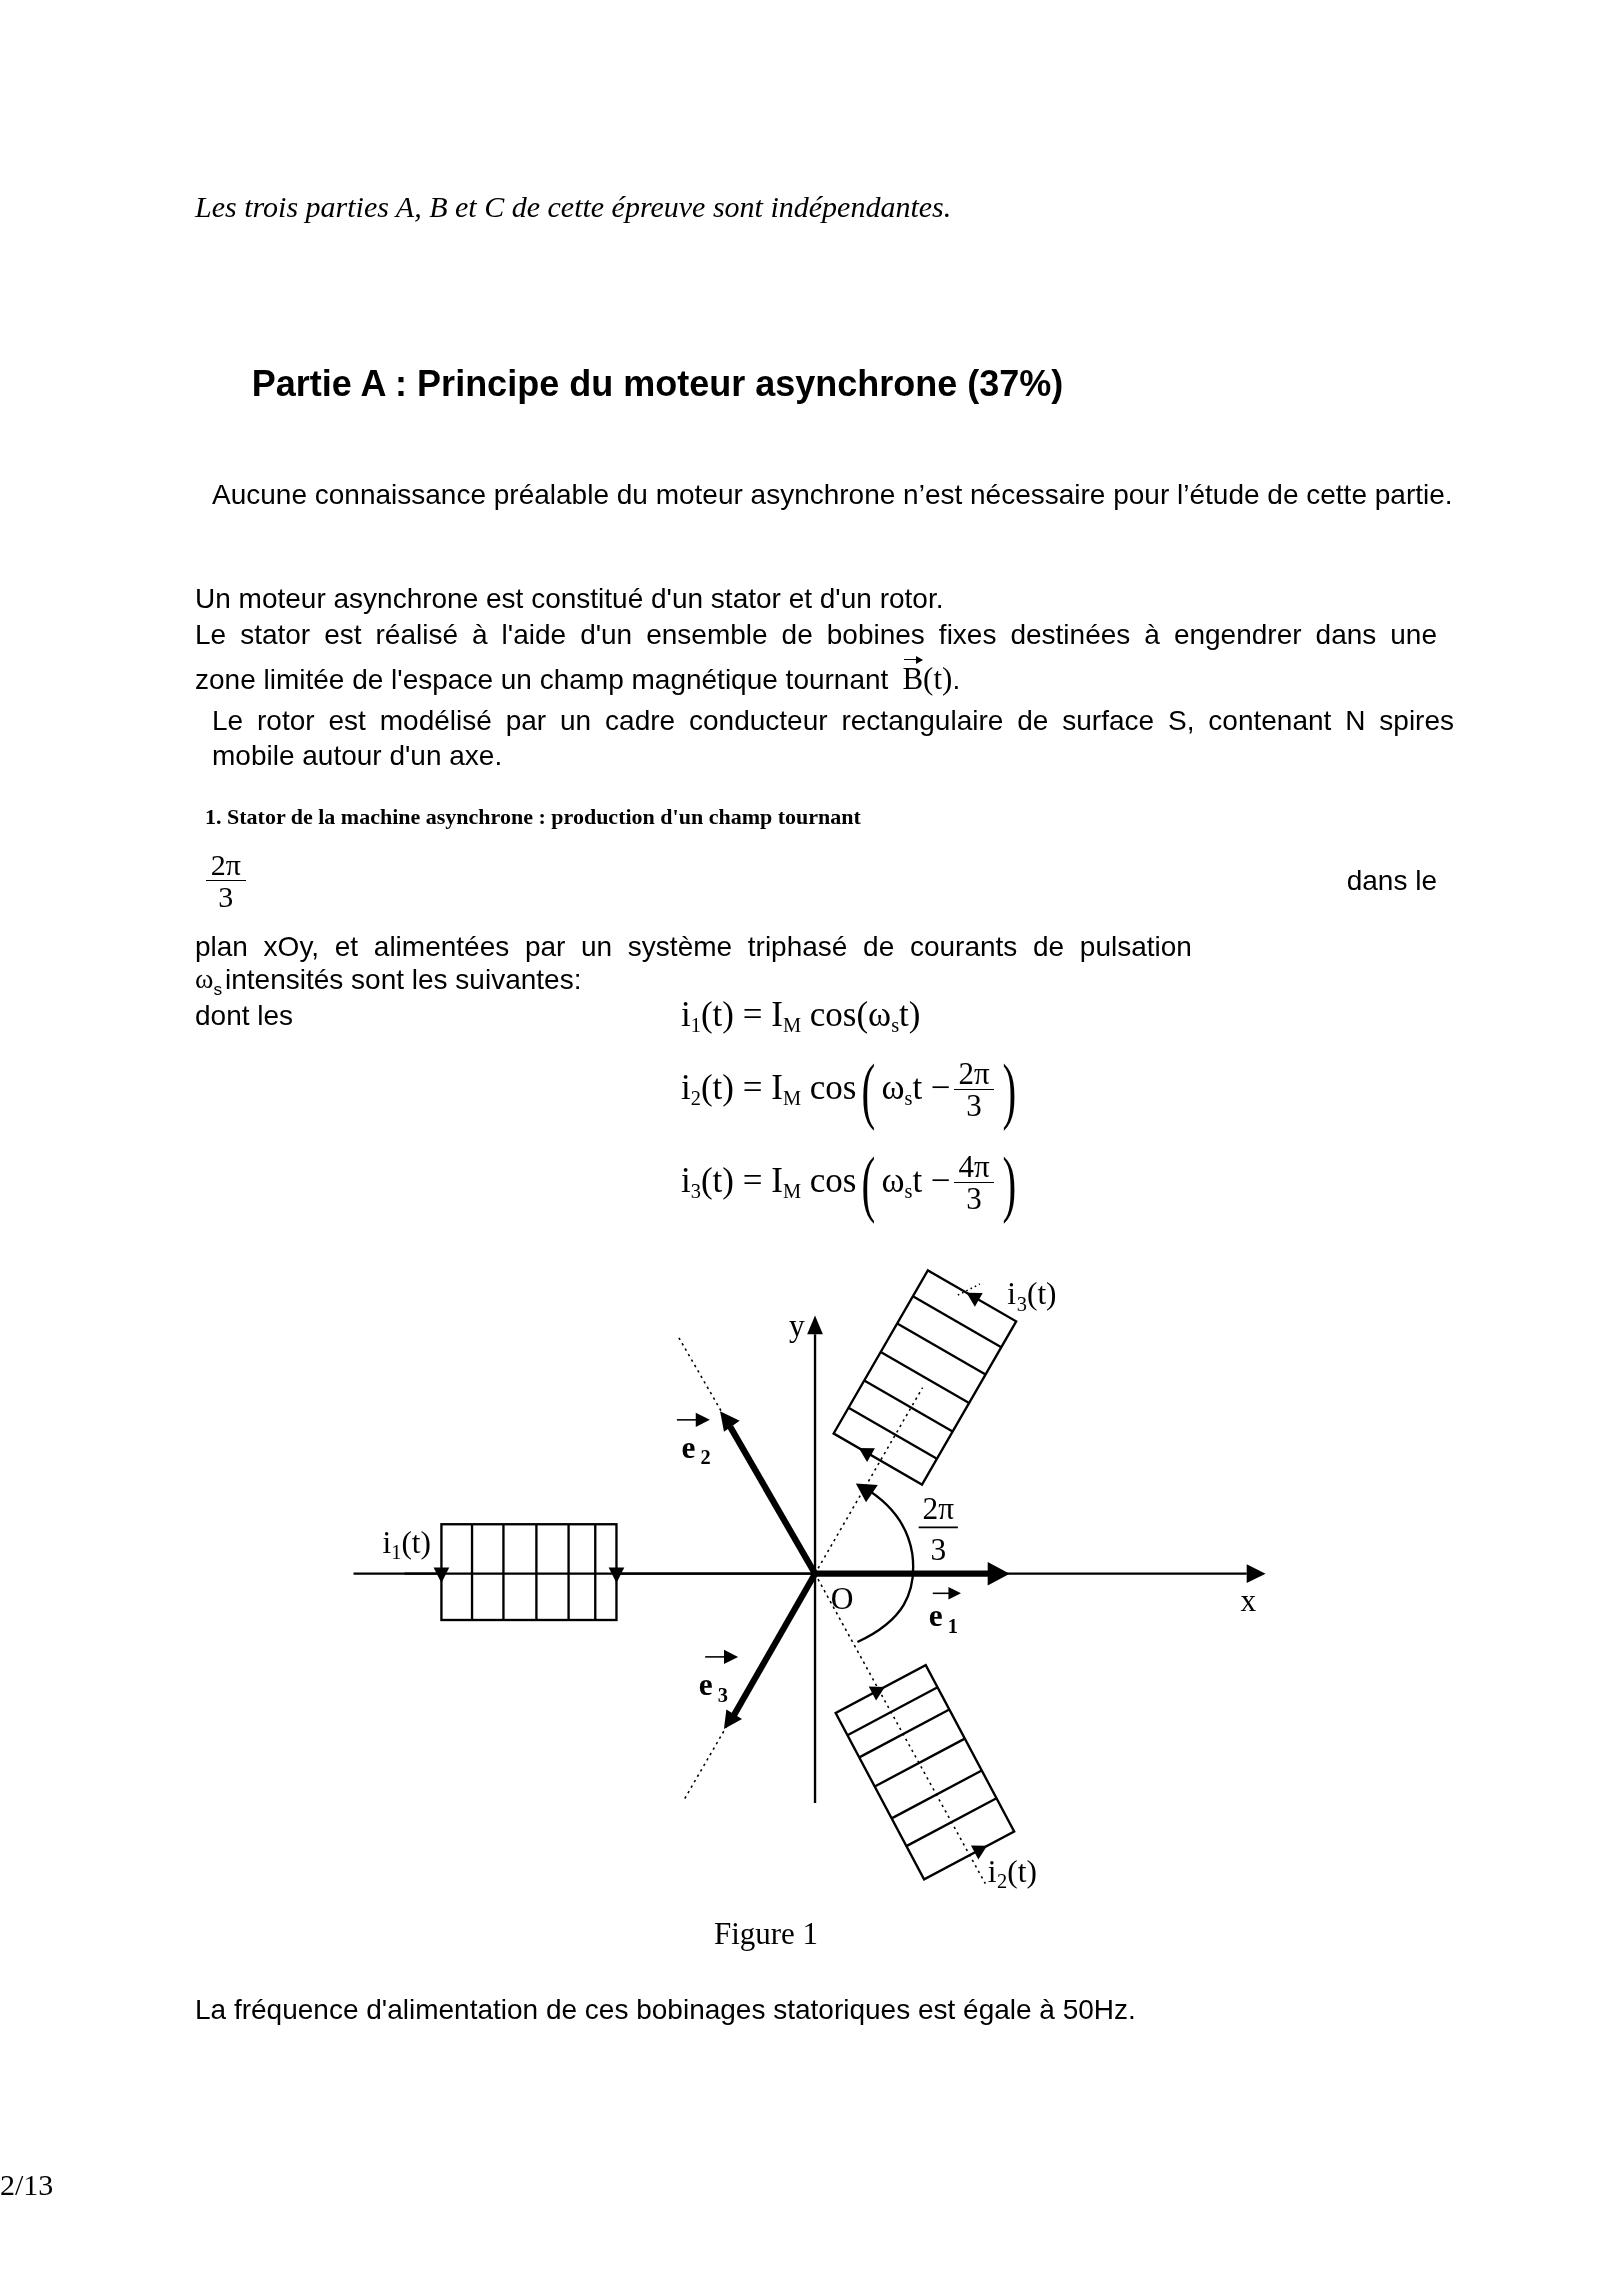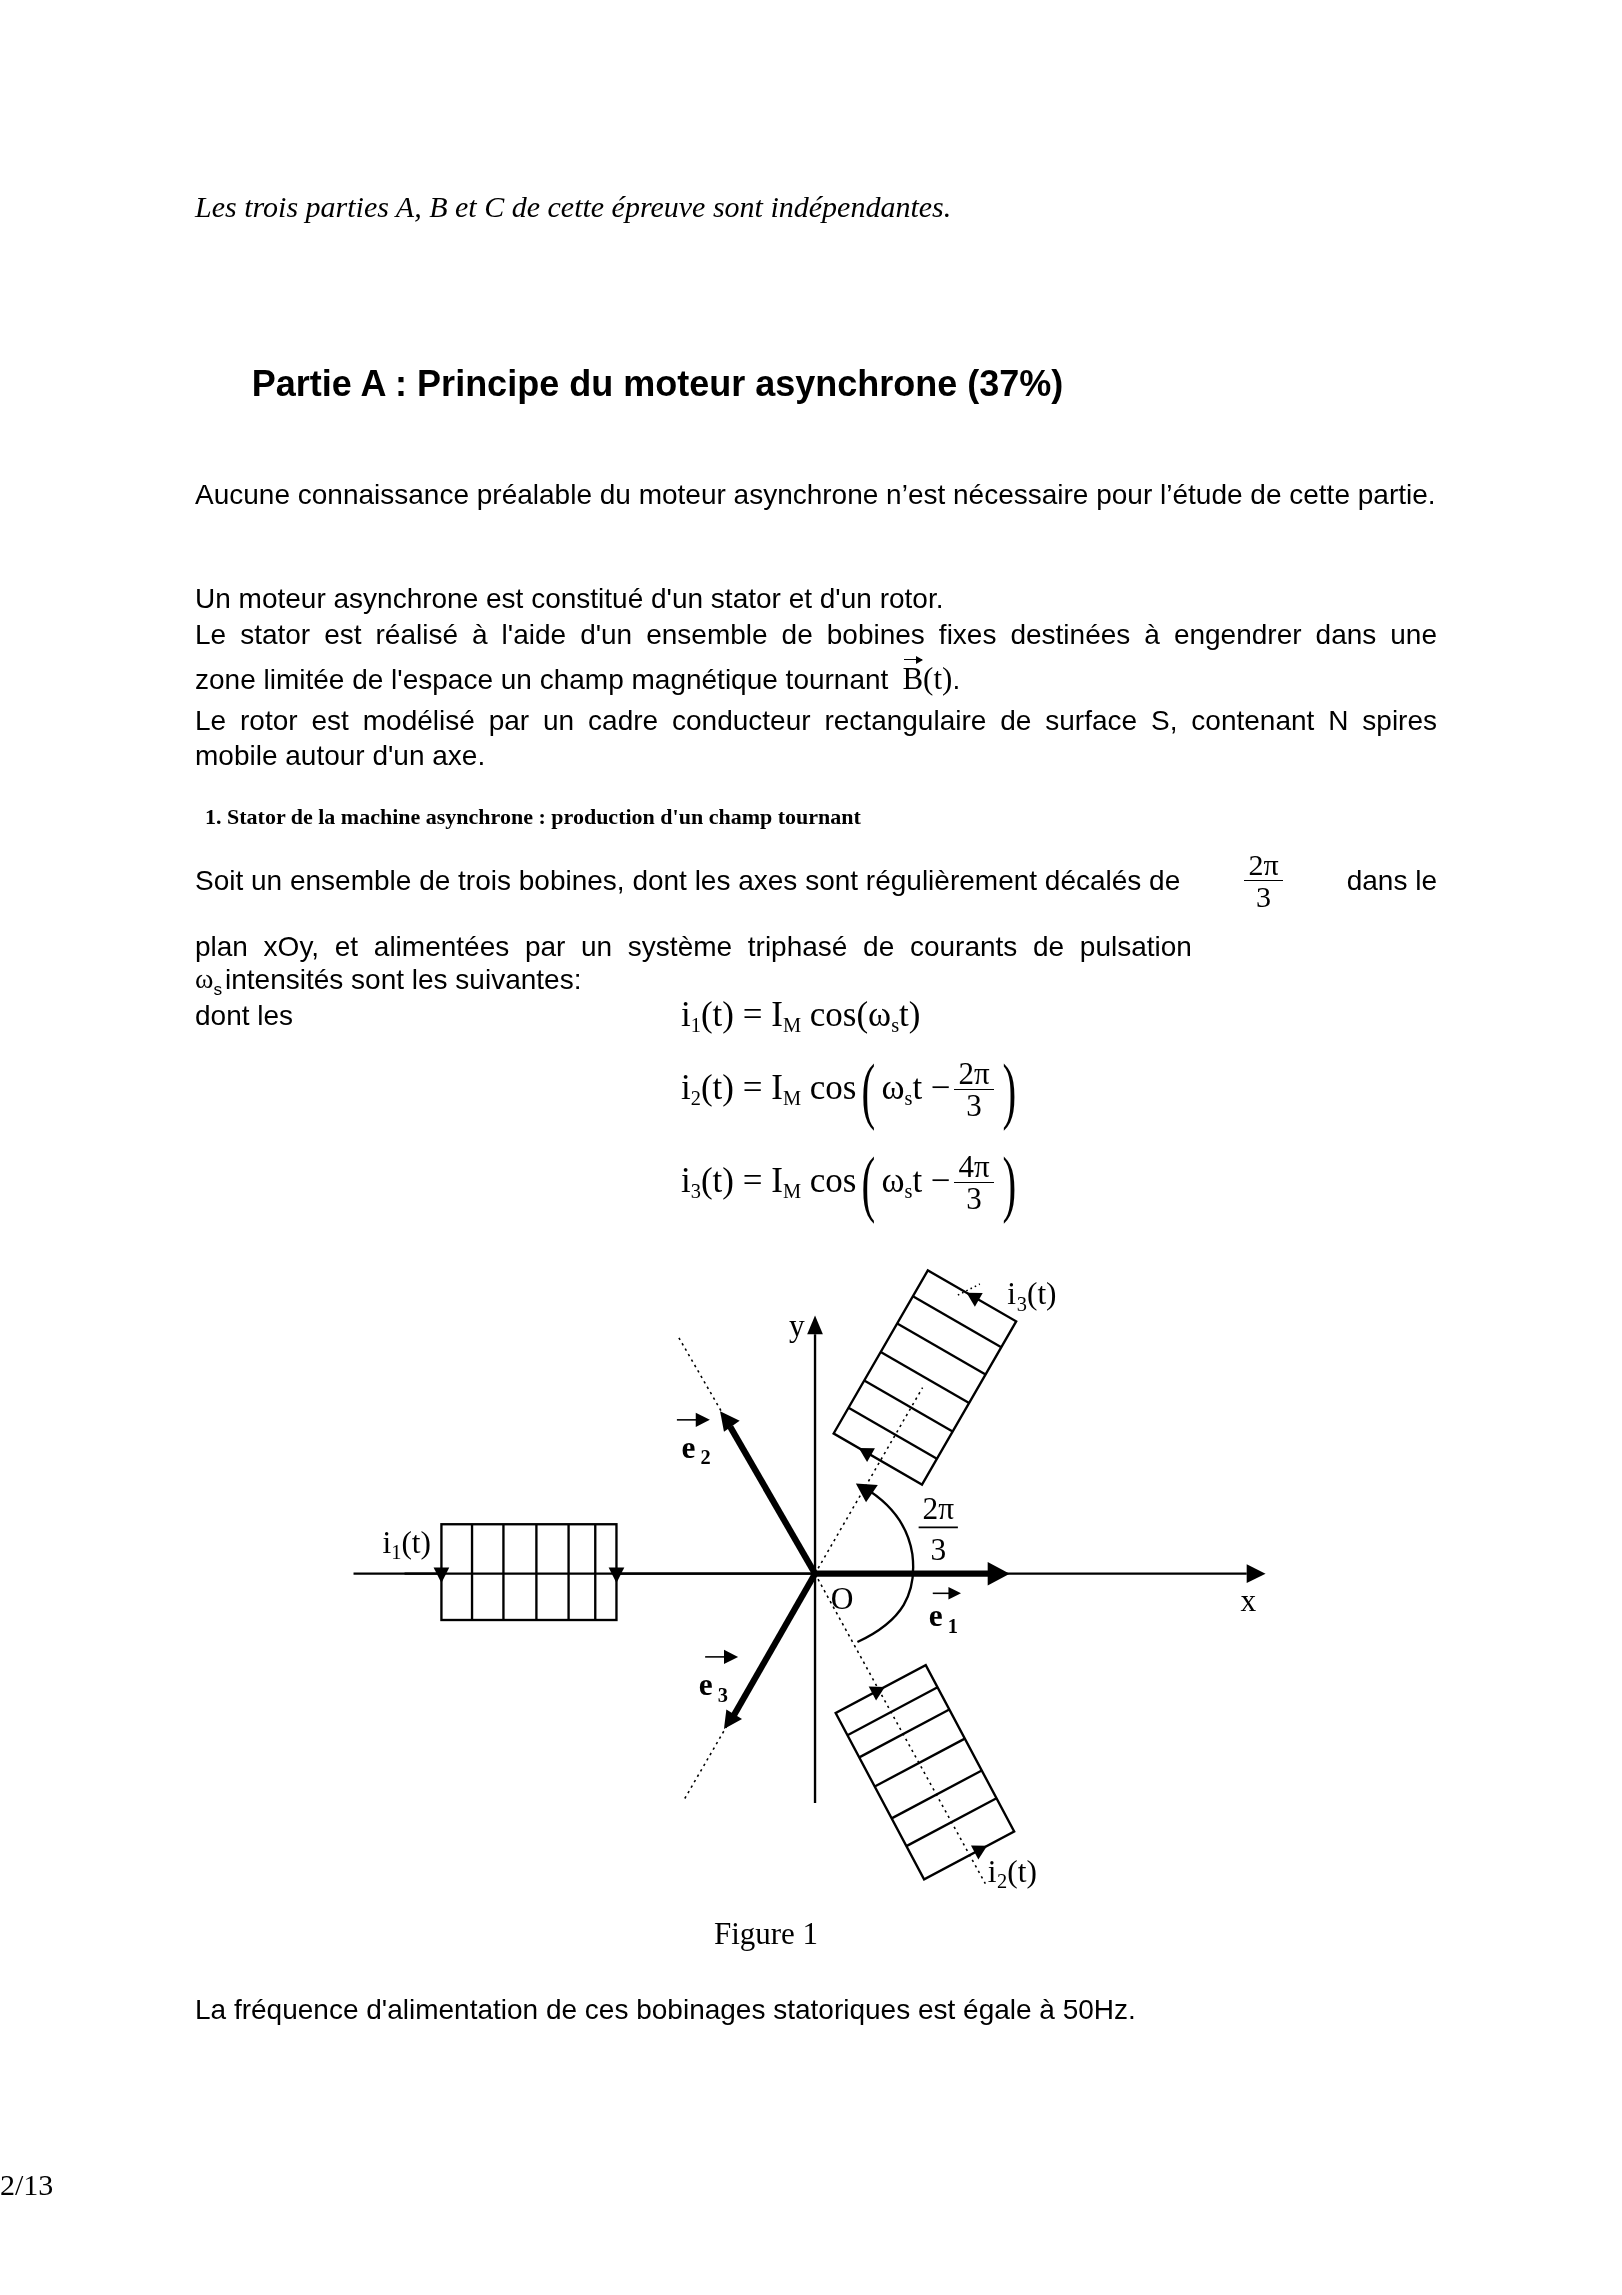--- a/index.html
+++ b/index.html
@@ -3,21 +3,21 @@
 <meta charset="utf-8">
 <style>
   html, body { margin:0; padding:0; background:#ffffff; }
   body { width:1623px; height:2295px; position:relative; overflow:hidden; color:#000; }
   .abs { position:absolute; }
   .serif { font-family:"Liberation Serif", "DejaVu Serif", serif; }
   .sans { font-family:"Liberation Sans", "DejaVu Sans", sans-serif; }
   .intro { left:195px; top:190px; font-size:30px; font-style:italic; }
   .title { left:0; width:1315px; top:363px; text-align:center; font-size:36px; font-weight:bold; }
   .para { left:195px; width:1242px; font-size:28px; line-height:35px; text-align:justify; }
-  .para.last-left { text-align-last:left; }
+  .para.last-left { text-align-last:left;margin-left:17px; }
   .section { left:205px; top:804px; font-size:22px; font-weight:bold;font-family:Liberation Serif, serif; }
   .frac { display:inline-block; vertical-align:middle; text-align:center; font-family:"Liberation Serif", serif; font-size:30px; line-height:31px; margin:0 11px; }
   .frac .num { display:block; border-bottom:1.6px solid #000; padding:0 4.7px; }
   .frac .den { display:block; }
   .eq { left:681px; font-family:"Liberation Serif", serif; font-size:35px; white-space:nowrap; }
   .eq sub { font-size:20.4px; vertical-align:-6.3px; }
   .vec { position:relative; display:inline-block; }
   .vec::before { content:""; position:absolute; left:1.6px; right:1.6px; top:-1.6px; border-top:1.6px solid #000; }
   .vec::after { content:""; position:absolute; right:0; top:-5.5px; border-left:7px solid #000; border-top:4.7px solid transparent; border-bottom:4.7px solid transparent; }
   .caption { left:0; width:1532px; top:1916px; text-align:center; font-size:31px; }
@@ -39,21 +39,20 @@
 <div class="abs sans" style="left:195px; top:661px; font-size:28px; white-space:nowrap;text-align:right;">
   <span>zone limitée de l'espace un champ magnétique tournant</span>
   <span class="serif" style="font-size:31px; margin-left:6.3px;"><span class="vec"><span>B</span></span><span>(t)</span></span><span>.</span>
 </div>
 
 <div class="abs sans para last-left" style="top:703px;">Le rotor est modélisé par un cadre conducteur rectangulaire de surface S, contenant N spires mobile autour d'un axe.</div>
 
 <div class="abs sans section">1. Stator de la machine asynchrone : production d'un champ tournant</div>
 
 <div class="abs sans" style="left:195px; top:849px; width:1242px; font-size:28px; display:flex; align-items:center; justify-content:space-between; white-space:nowrap;">
-  <span>Soit un ensemble de trois bobines, dont les axes sont régulièrement décalés de</span>
   <span class="frac">
     <span class="num">2π</span>
     <span class="den">3</span>
   </span>
   <span>dans le</span>
 </div>
 <div class="abs sans" style="left:195px; top:931px; width:1242px; font-size:28px; display:flex; justify-content:space-between; white-space:nowrap;flex-direction:column;">
   <span style="word-spacing:7.9px;">plan xOy, et alimentées par un système triphasé de courants de pulsation</span>
   <span class="serif"><span>ω</span><sub style="font-size:17.3px; font-family:'Liberation Sans', sans-serif;">s</sub></span>
 

